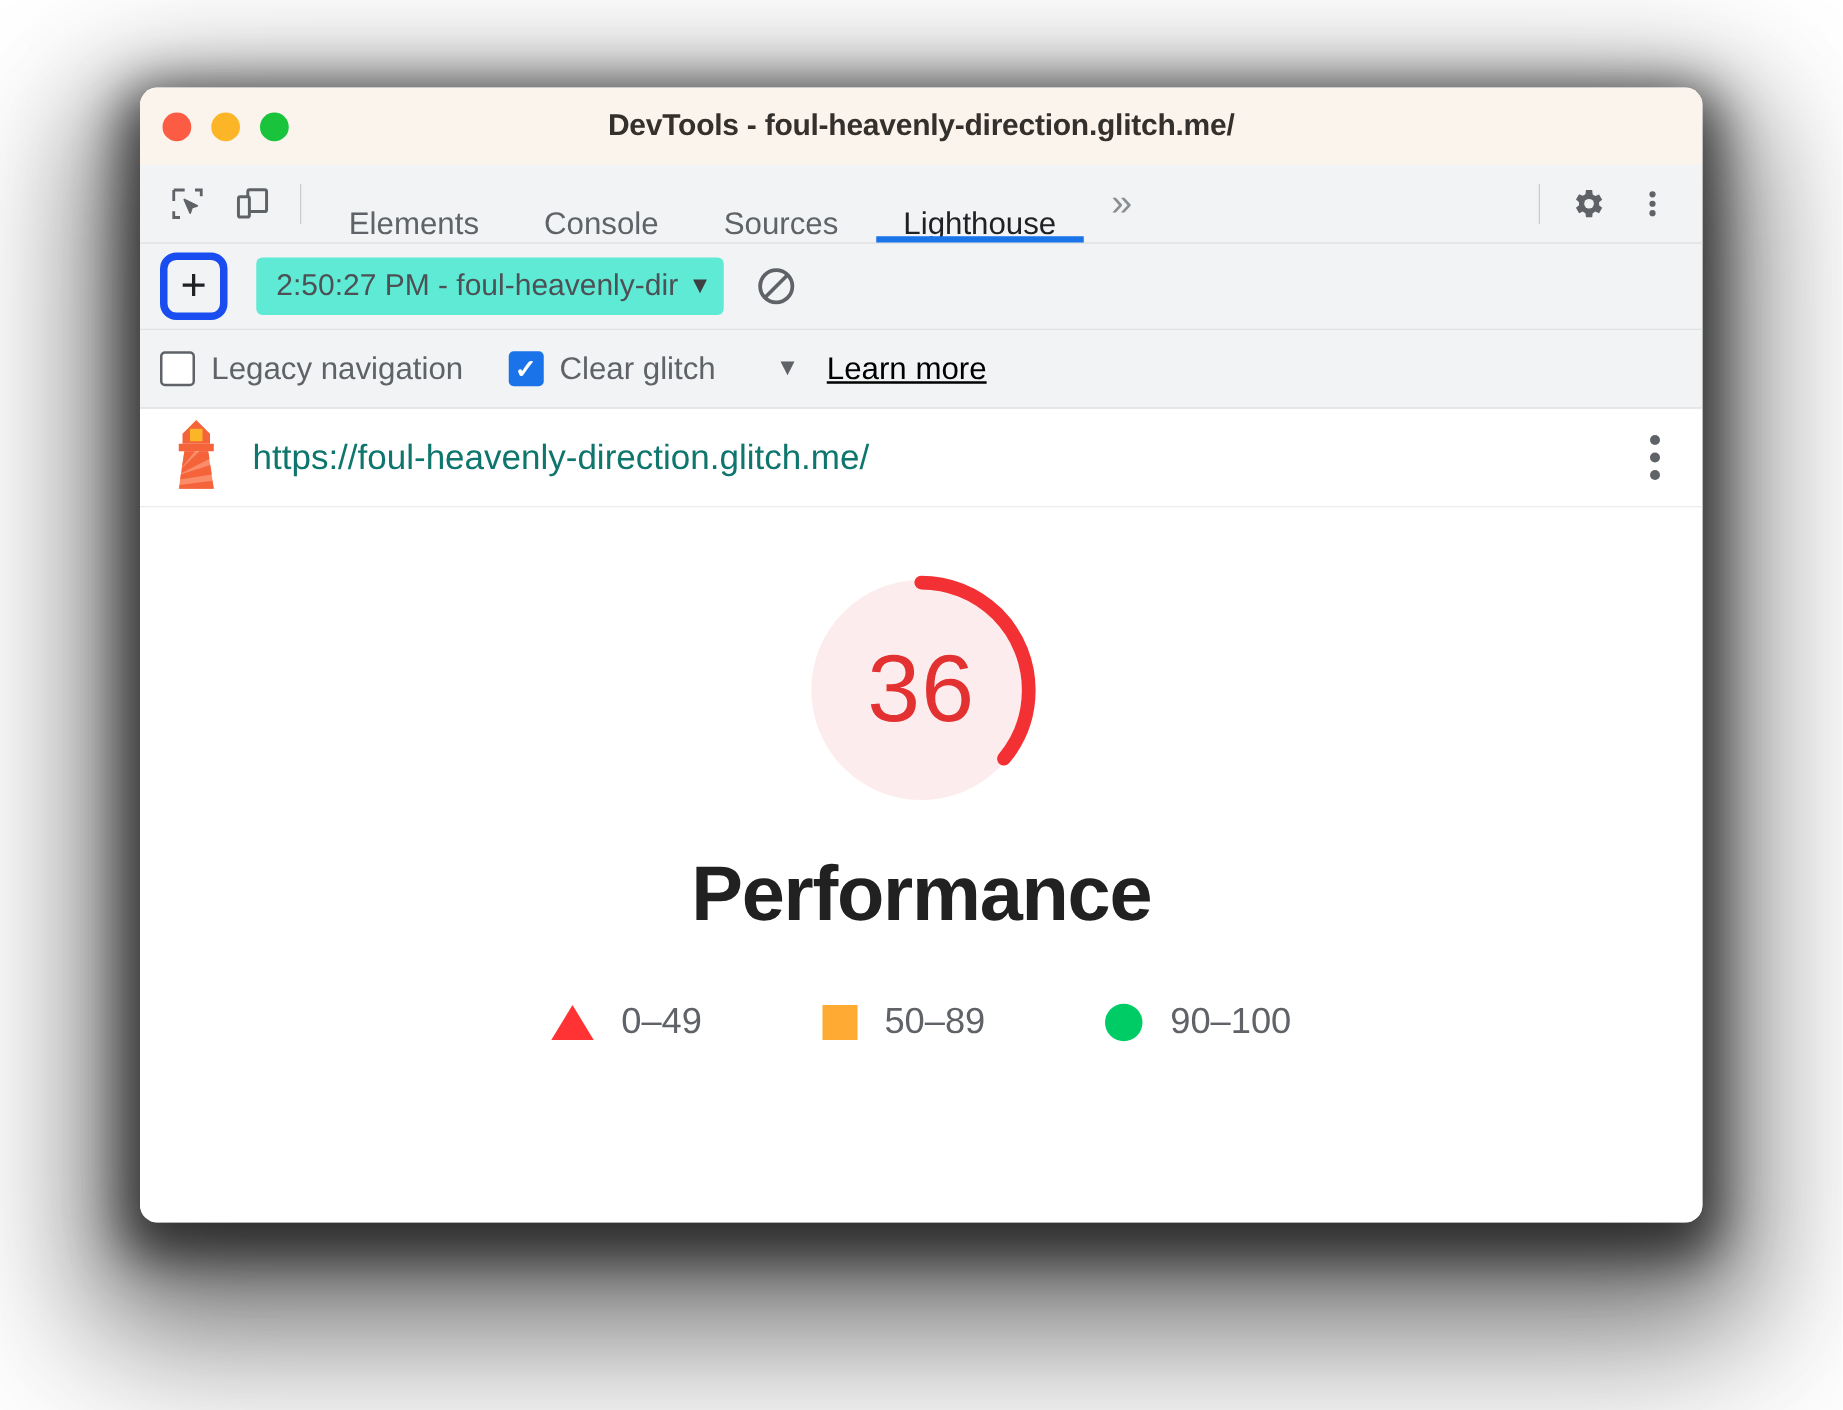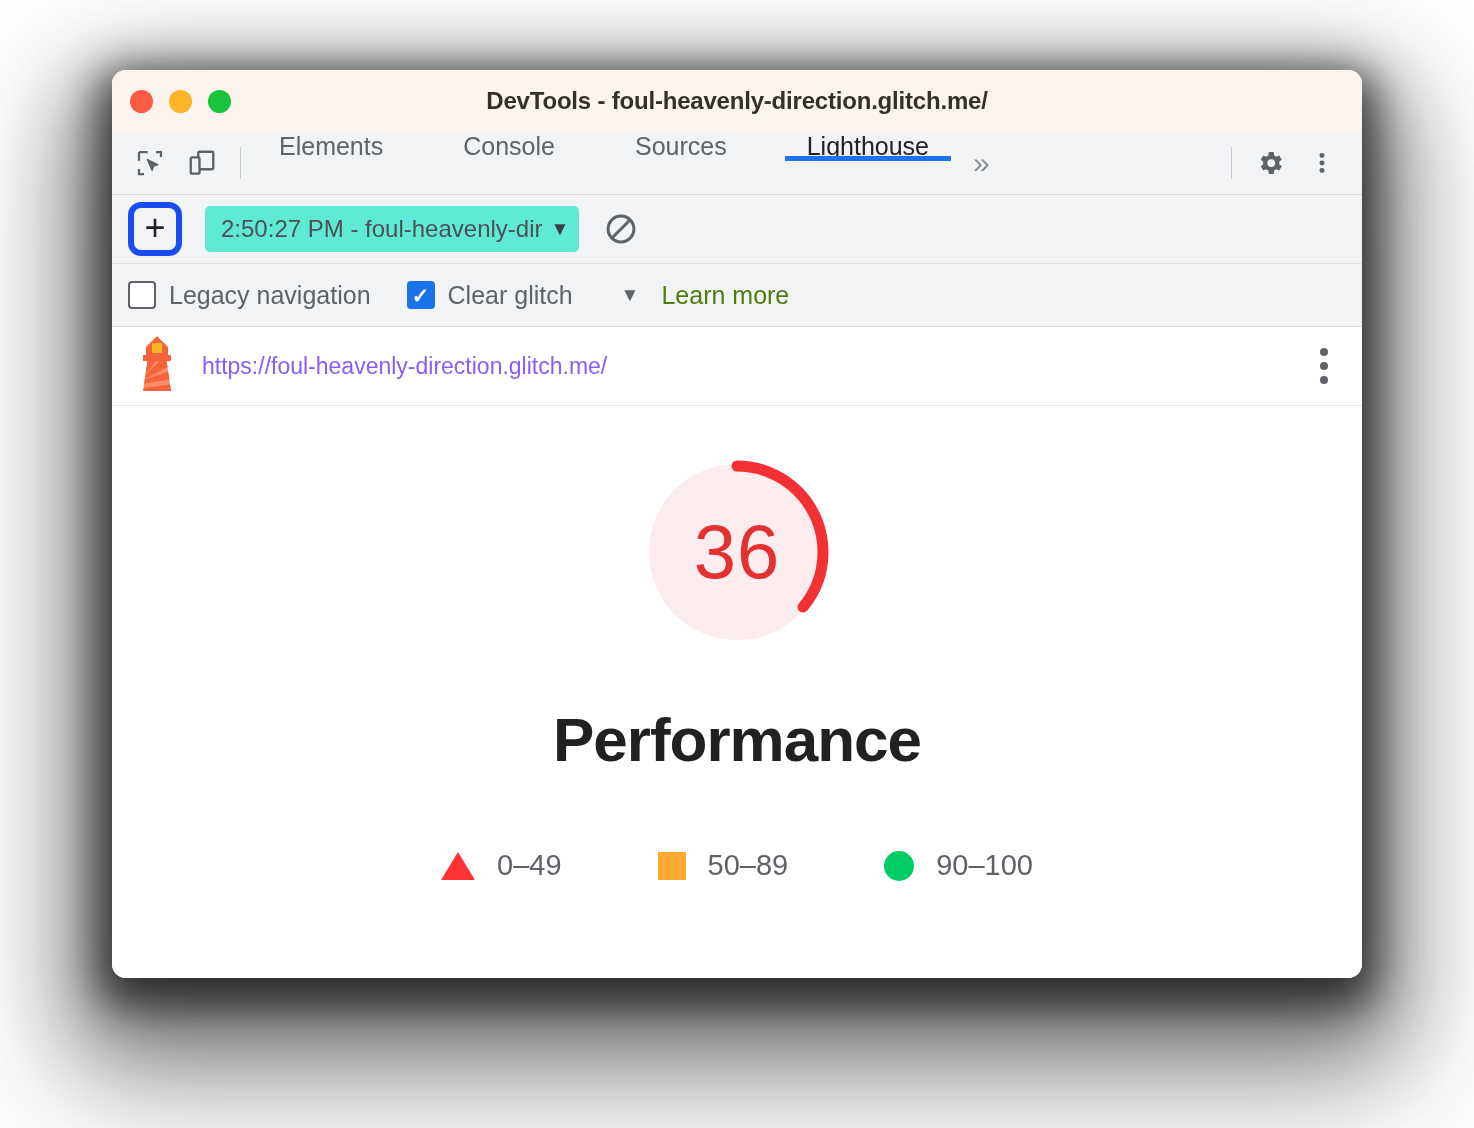--- a/index.html
+++ b/index.html
@@ -82,21 +82,21 @@
     justify-content: center;
     cursor: pointer;
   }
   #tb-left-icons { display: flex; align-items: stretch; padding-left: 12px; }
   .vdivider {
     width: 1px;
     background: #c9ccce;
     margin: 15px 12px;
     flex: 0 0 auto;
   }
-  #tab-list { display: flex; align-items: flex-start; gap: 28px; }
+  #tab-list { display: flex; align-items: flex-end; }
   .tab {
     display: flex;
     align-items: center;
     padding: 0 26px;
     font-size: 25px;
     color: #5f6368;
     cursor: pointer;
     position: relative;
   }
   .tab.active { color: #202124; }
@@ -207,39 +207,40 @@
     flex: 0 0 auto;
   }
   .cb.unchecked { border: 2.5px solid #5f6368; background: #fff; }
   .cb.checked { background: #1a73e8; }
   .cb .tick { color: #fff; font-size: 21px; line-height: 1; font-weight: bold; }
   .opt-label { margin-left: 13px; white-space: nowrap; }
   #throttle-group { margin-left: 30px; display: flex; align-items: center; cursor: pointer; }
   #throttle-caret { margin-left: 18px; font-size: 19px; color: #5f6368; }
   #learn-more-link {
     margin-left: 22px;
-    color: #4d7c0f;
+    color: #000000;
+    text-decoration: underline;
     cursor: pointer;
     white-space: nowrap;
   }
 
   
   #report-url-row {
     height: 78px;
     background: #ffffff;
     display: flex;
     align-items: center;
     padding: 0 24px 0 22px;
     border-bottom: 1px solid #e4e6e8;
     flex: 0 0 auto;
   }
   #report-url-text {
     margin-left: 22px;
-    font-size: 23px;
-    color: #8b5cf6;
+    font-size: 28px;
+    color: #0f766e;
     white-space: nowrap;
   }
   #report-kebab {
     margin-left: auto;
     cursor: pointer;
     display: flex;
     flex-direction: column;
     gap: 6px;
     padding: 8px 10px;
   }
@@ -248,21 +249,20 @@
   }
 
   
   #report-body {
     flex: 1 1 auto;
     background: #ffffff;
     display: flex;
     flex-direction: column;
     align-items: center;
     padding-top: 46px;
-    gap: 24px;
   }
   #gauge-wrap {
     width: 200px;
     height: 200px;
     position: relative;
     display: flex;
     align-items: center;
     justify-content: center;
   }
   #gauge-svg { position: absolute; inset: 0; }

